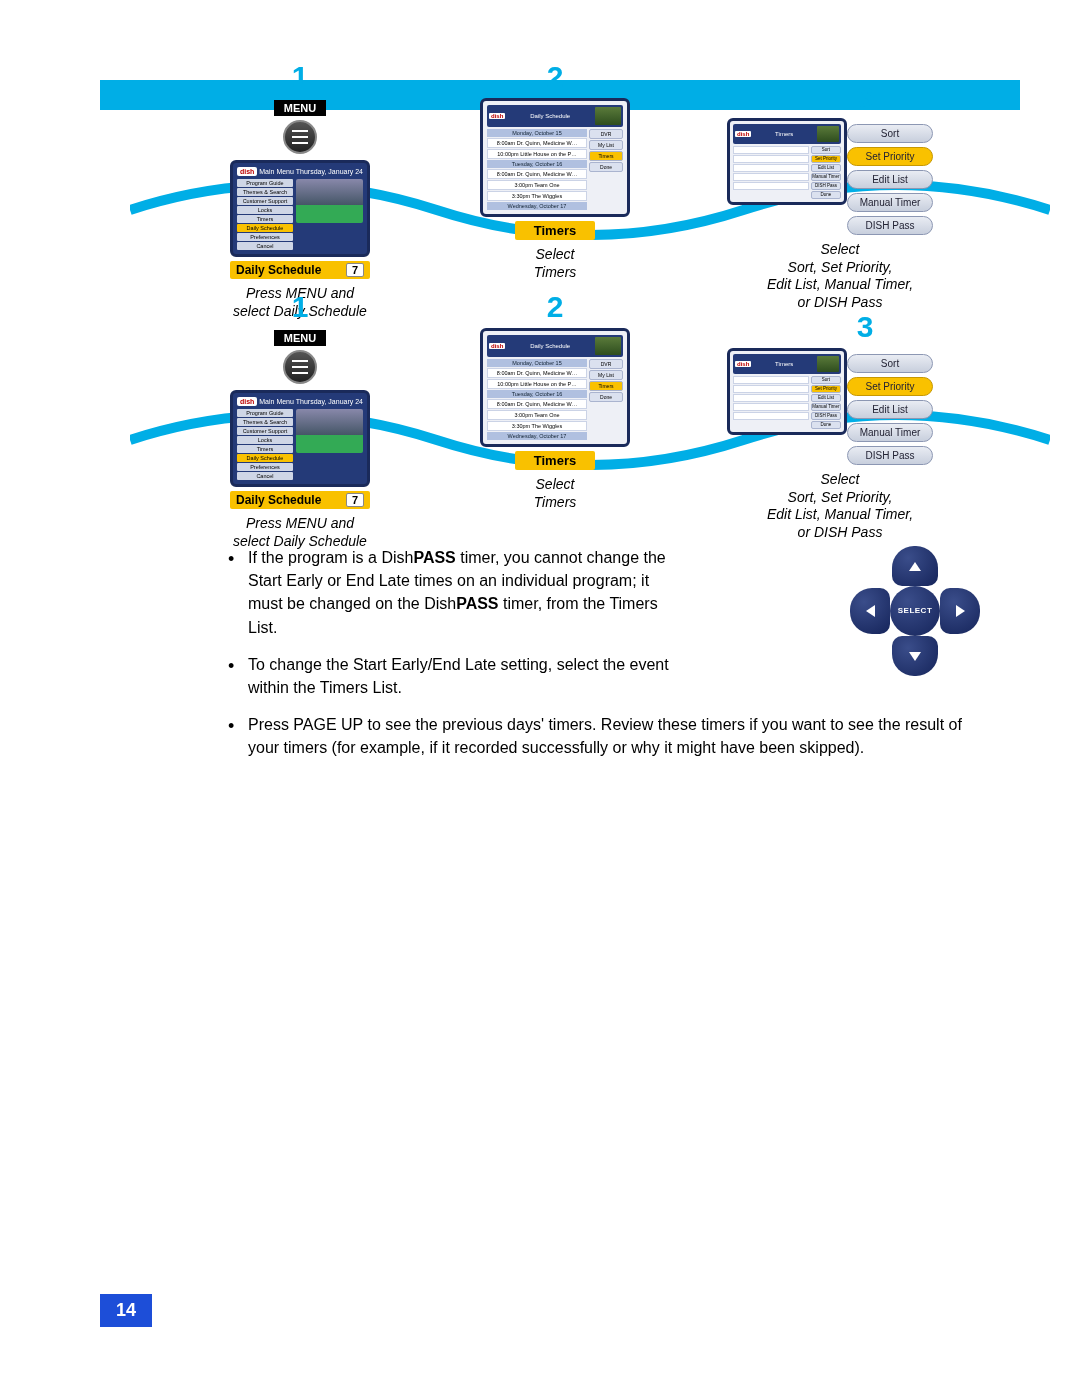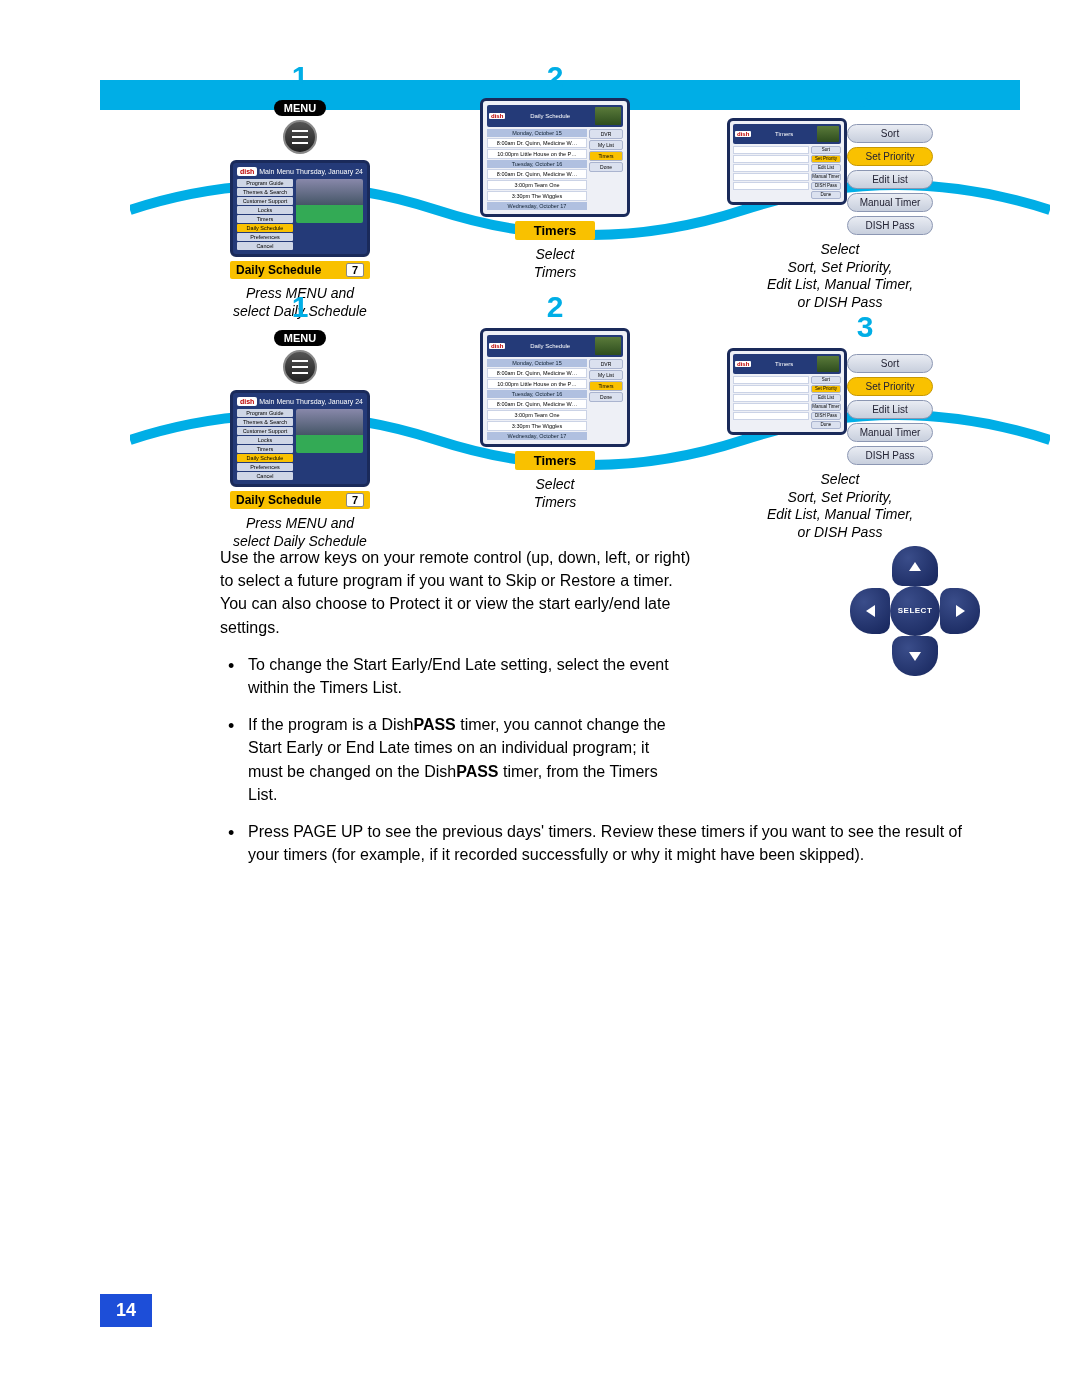--- a/index.html
+++ b/index.html
@@ -8,21 +8,21 @@
   .top-bar { position: absolute; top: 80px; left: 100px; right: 60px; height: 30px; background: #00aee6; }
   .section-title { font-size: 18px; font-weight: bold; margin-top: 60px; }
   .heading { font-size: 24px; font-weight: bold; margin: 32px 0 10px 130px; }
   .flow { position: relative; width: 100%; height: 230px; margin-left: 60px; }
   .flow .wave { position: absolute; left: 0; right: 20px; top: 120px; height: 28px; overflow: visible; }
   .wave svg { width: 100%; height: 60px; }
   .step { position: absolute; width: 220px; text-align: center; }
   .step-num { font-size: 30px; font-weight: bold; color: #00aee6; margin-bottom: 4px; }
   .caption { font-size: 14px; font-style: italic; line-height: 1.25; margin-top: 6px; }
   
-  .menu-badge { display: inline-block; background: #000; color: #fff; font-size: 11px; font-weight: bold; border-radius: 8px; padding: 2px 10px; margin-bottom: 4px; }
+  .menu-badge { display: inline-block; background: #000; color: #fff; font-size: 11px; font-weight: bold; border-radius: 0; padding: 2px 10px; margin-bottom: 4px; }
   .hamburger { width: 34px; height: 34px; border-radius: 50%; background: linear-gradient(#555,#222); margin: 0 auto 6px; display: flex; flex-direction: column; justify-content: center; align-items: center; gap: 4px; border: 2px solid #888; }
   .hamburger span { display: block; width: 16px; height: 2px; background: #fff; }
   
   .tv1 { width: 140px; margin: 0 auto; border: 3px solid #1a2a5a; border-radius: 6px; background: #243a78; color: #fff; font-size: 7px; padding: 4px; }
   .tv1 .head { display: flex; justify-content: space-between; align-items: center; margin-bottom: 3px; }
   .tv1 .logo { background: #fff; color: #b00; font-weight: bold; padding: 1px 3px; border-radius: 2px; font-size: 7px; }
   .tv1 .body { display: flex; gap: 3px; }
   .tv1 .menu-col { display: flex; flex-direction: column; gap: 1px; flex: 1; }
   .tv1 .menu-col div { background: #cfd6e6; color: #000; font-size: 5.5px; padding: 1px 2px; border-radius: 1px; }
   .tv1 .menu-col .hl { background: #f9c100; }
@@ -345,24 +345,23 @@
         </div>
       <div class="pad left">
           <div class="tri-left"></div>
         </div>
       <div class="pad right">
           <div class="tri-right"></div>
         </div>
       <div class="pad center">SELECT</div>
     </div>
 
-    <p class="wrap1">Use the arrow keys on your remote control (up, down, left, or right) to select a future program if you want to Skip or Restore a timer. You can also choose to Protect it or view the start early/end late settings.</p>
     <ul>
-      <li class="short">To change the Start Early/End Late setting, select the event within the Timers List.</li>
       <li class="short dpass">
         <span>If the program is a Dish</span><span class="b">PASS</span><span> timer, you cannot change the Start Early or End Late times on an individual program; it must be changed on the Dish</span><span class="b">PASS</span><span> timer, from the Timers List.</span>
       </li>
+      <li class="short">To change the Start Early/End Late setting, select the event within the Timers List.</li>
       <li>Press PAGE UP to see the previous days' timers. Review these timers if you want to see the result of your timers (for example, if it recorded successfully or why it might have been skipped).</li>
     </ul>
   </div>
 
   <div class="pagenum">14</div>
 </div>
 
 </body></html>

